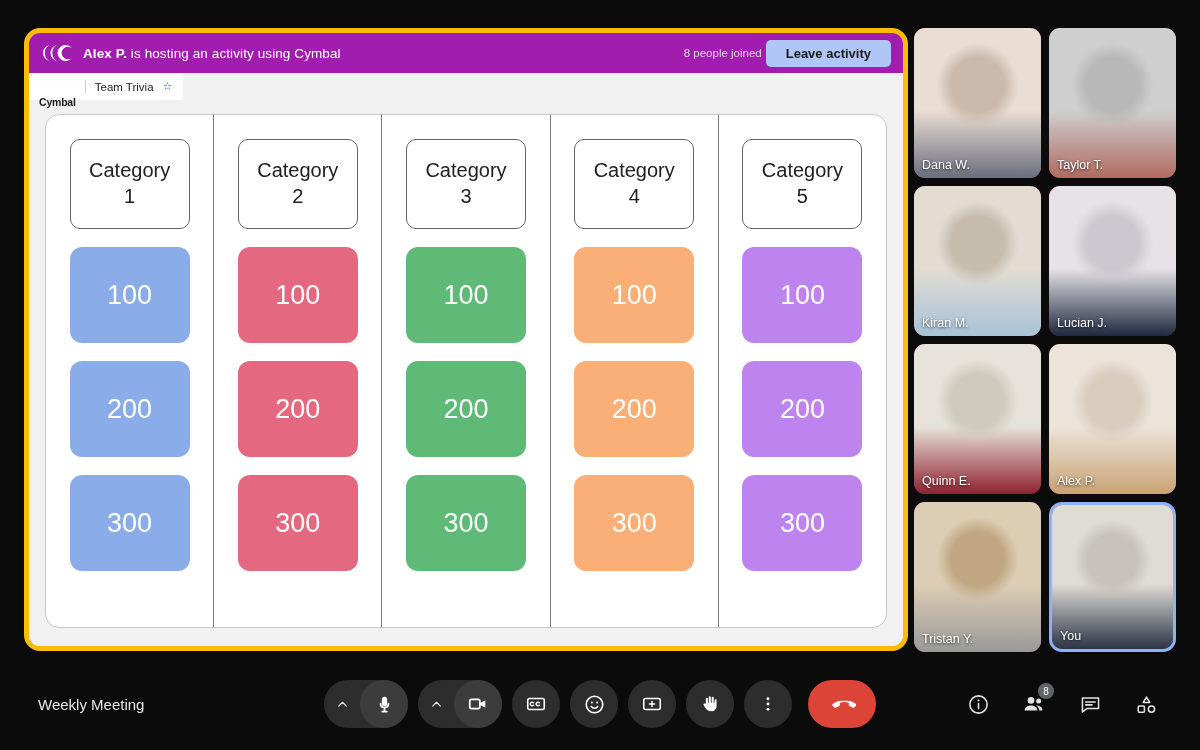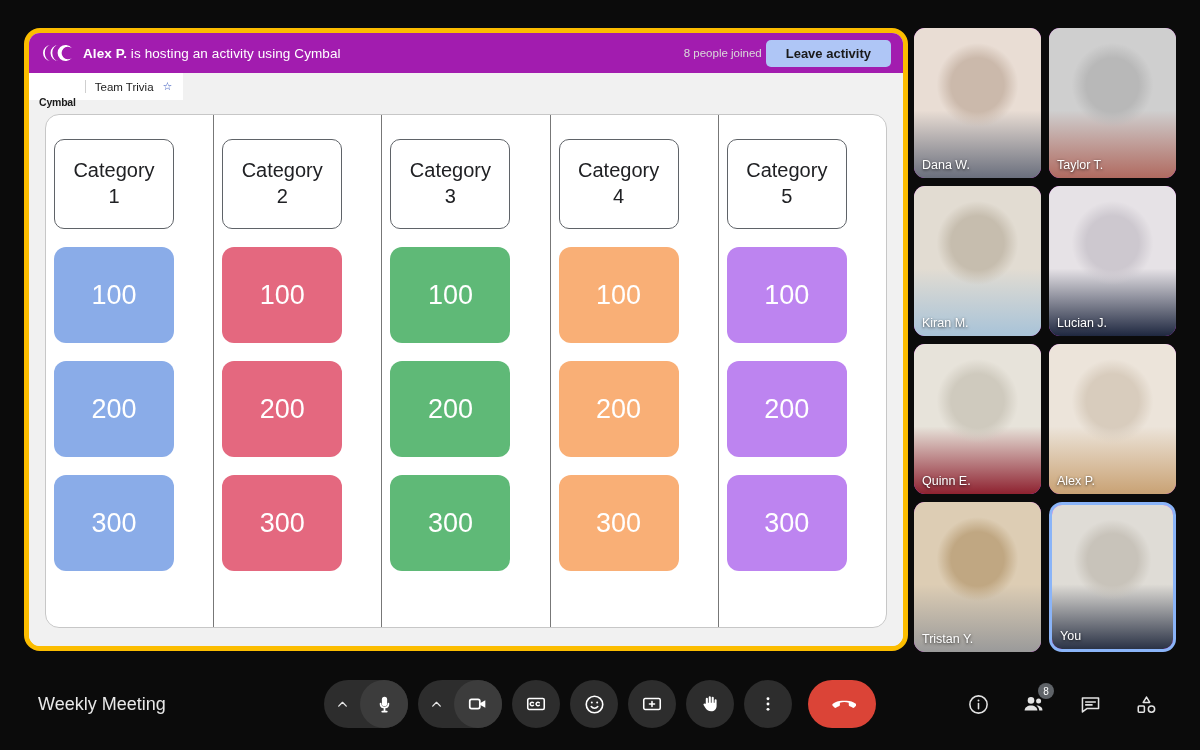--- a/index.html
+++ b/index.html
@@ -130,21 +130,22 @@
     border: 1px solid #c7c7c7;
     border-radius: 14px;
     display: flex;
     overflow: hidden;
   }
 
   .board-column {
     flex: 1 1 0;
     display: flex;
     flex-direction: column;
-    padding: 24px 0 22px 8px;
+    align-items: center;
+    padding: 24px 0 22px 0;
     border-right: 1px solid #777777;
   }
   .board-column:last-child { border-right: none; }
 
   .category-card {
     width: 120px;
     height: 90px;
     border: 1px solid #5f6368;
     border-radius: 10px;
     background: #ffffff;
@@ -183,21 +184,21 @@
     display: grid;
     grid-template-columns: repeat(2, 1fr);
     grid-template-rows: repeat(4, 1fr);
     gap: 8px;
   }
 
   .participant-tile {
     position: relative;
     border-radius: 11px;
     overflow: hidden;
-    background: #d946ef;
+    background: #be185d;
     cursor: pointer;
   }
   .participant-tile.self {
     border: 3px solid #8AB4F8;
     border-radius: 13px;
   }
 
   .participant-photo {
     position: absolute;
     inset: 0;
@@ -224,21 +225,21 @@
     height: 92px;
     background: #0b0b0b;
     display: flex;
     align-items: center;
   }
 
   #meeting-name {
     position: absolute;
     left: 38px;
     color: #e8e8e8;
-    font-size: 18px;
+    font-size: 15px;
   }
 
   #control-cluster {
     position: absolute;
     left: 50%;
     transform: translateX(-50%);
     display: flex;
     align-items: center;
     gap: 10px;
   }

